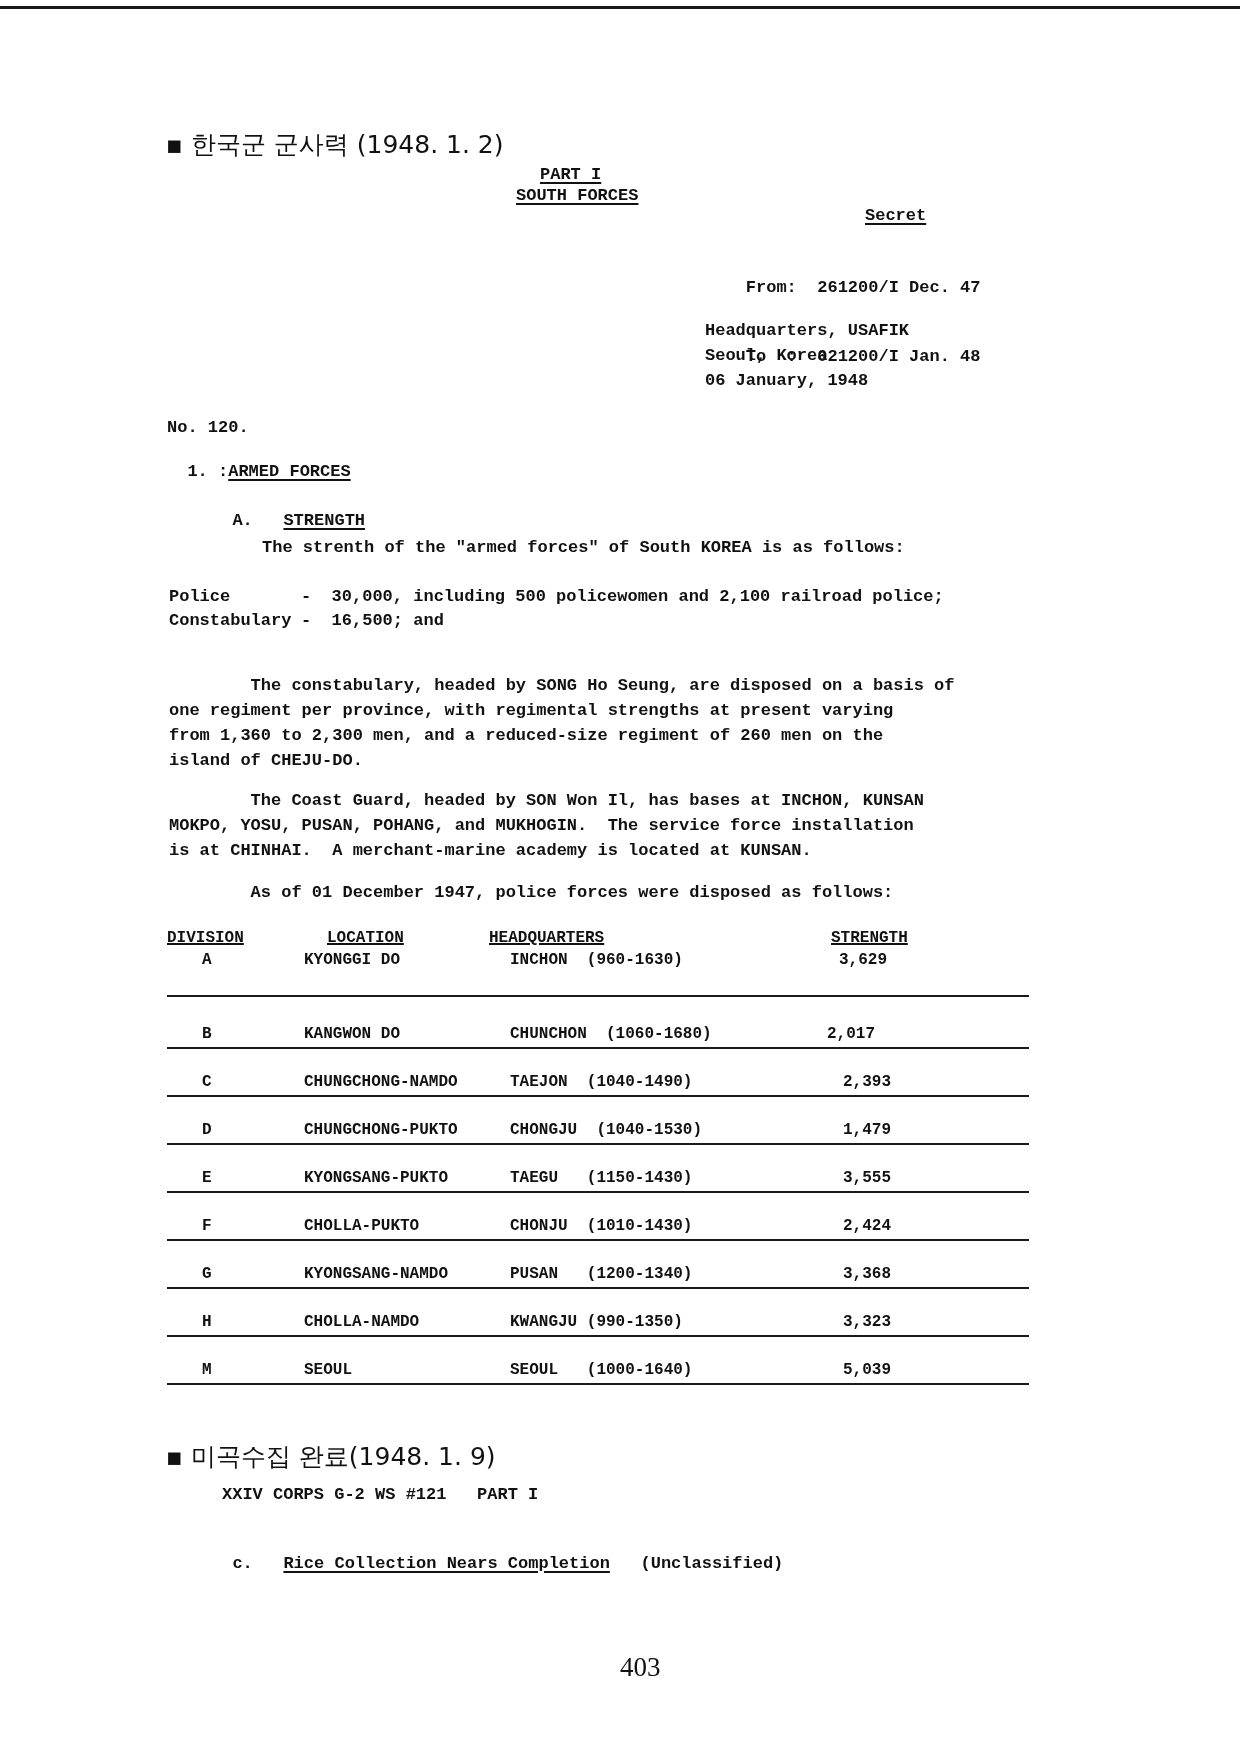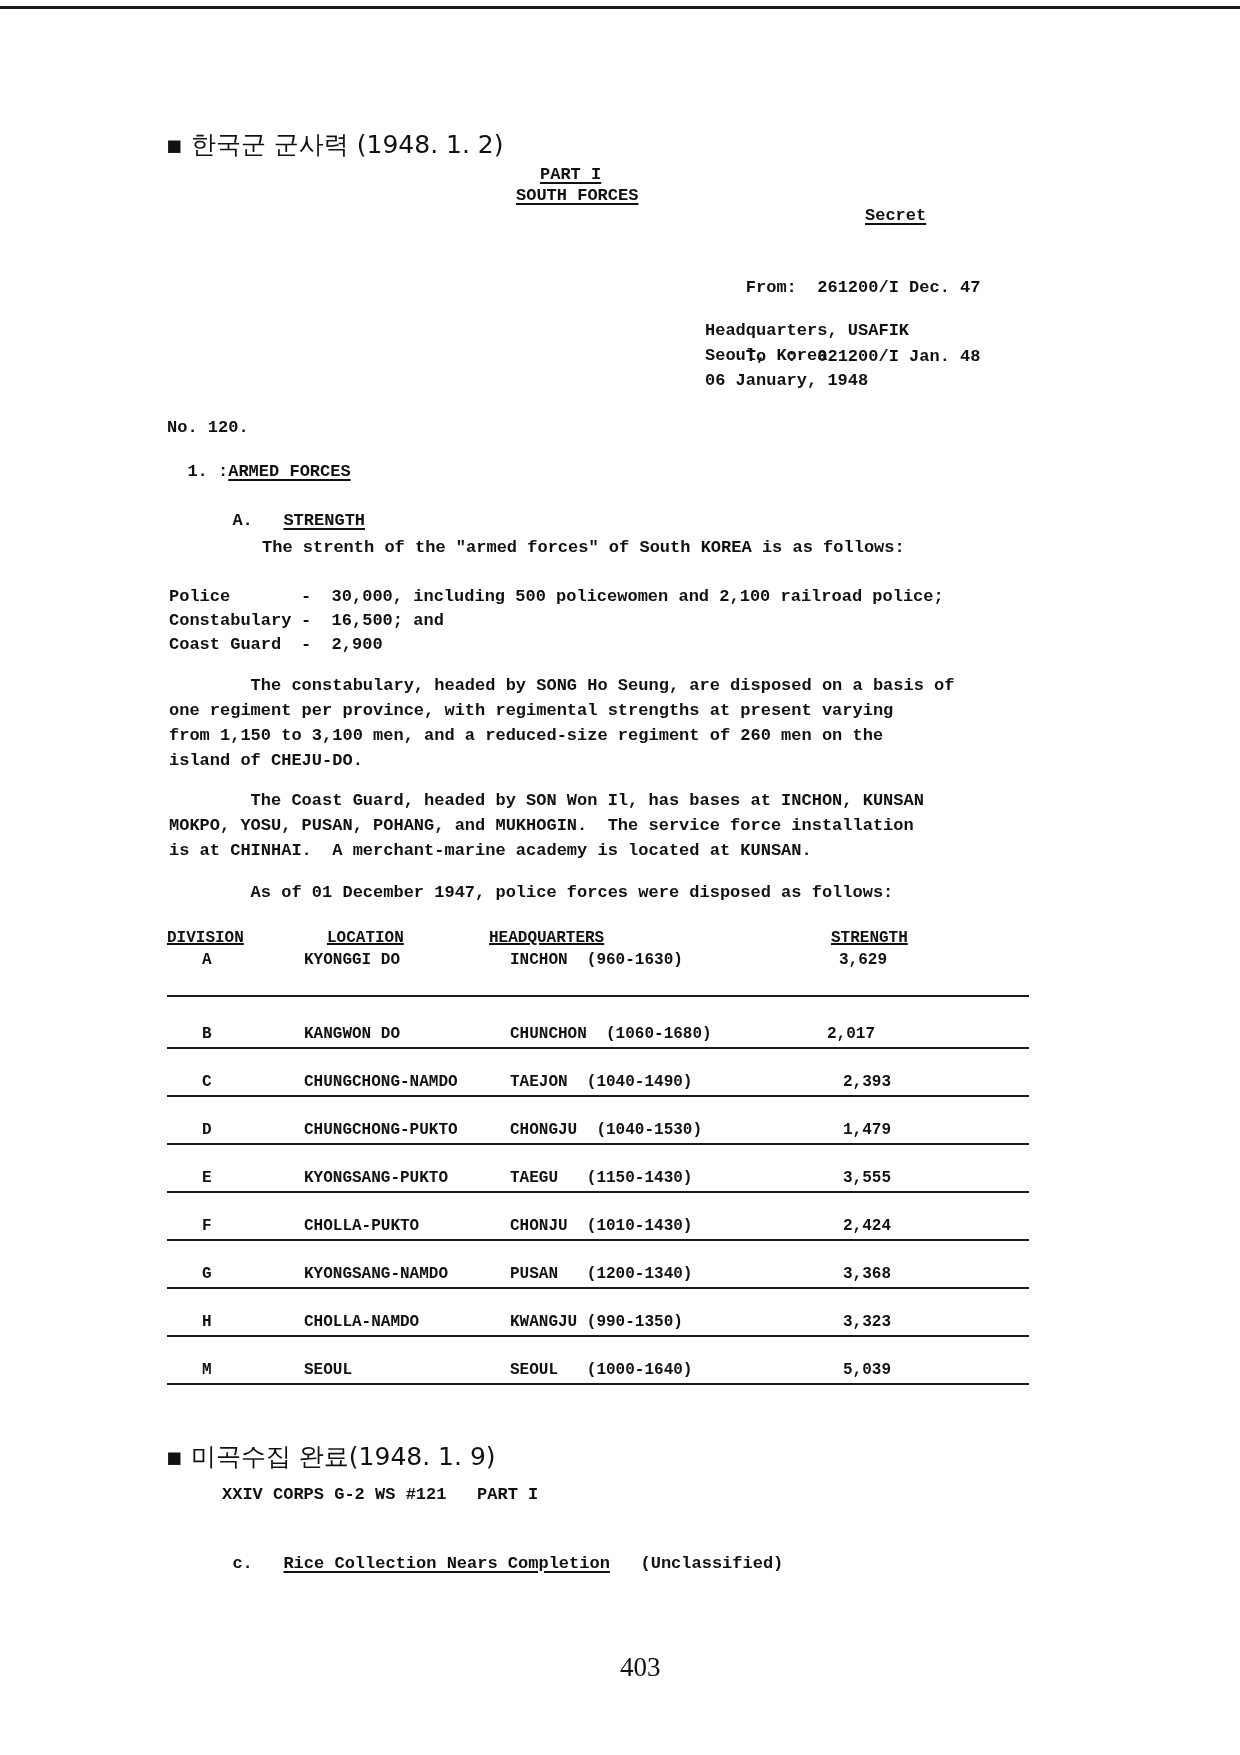--- a/index.html
+++ b/index.html
@@ -53,26 +53,25 @@
 
 <div class="abs tw" style="left:212px; top:492px;">
   <span>A.</span>   <span class="u">STRENGTH</span>
 </div>
 
 <div class="abs tw" style="left:262px; top:538px;">The strenth of the "armed forces" of South KOREA is as follows:</div>
 
 <div class="abs" style="left:169px; top:585px;">
   <div class="tw" style="line-height:24px;"><span style="display:inline-block;width:132px;">Police</span><span>-</span>  <span>30,000, including 500 policewomen and 2,100 railroad police;</span></div>
   <div class="tw" style="line-height:24px;"><span style="display:inline-block;width:132px;">Constabulary</span><span>-</span>  <span>16,500; and</span></div>
-  <div class="tw" style="line-height:24px;"><span style="display:inline-block;width:132px;">Coast Guard</span><span>-</span>  <span>2,900</span></div>
 </div>
 
 <div class="abs para" style="left:169px; top:673px;">        The constabulary, headed by SONG Ho Seung, are disposed on a basis of
 one regiment per province, with regimental strengths at present varying
-from 1,150 to 3,100 men, and a reduced-size regiment of 260 men on the
+from 1,360 to 2,300 men, and a reduced-size regiment of 260 men on the
 island of CHEJU-DO.</div>
 <div class="abs para" style="left:169px; top:788px;">        The Coast Guard, headed by SON Won Il, has bases at INCHON, KUNSAN
 MOKPO, YOSU, PUSAN, POHANG, and MUKHOGIN.  The service force installation
 is at CHINHAI.  A merchant-marine academy is located at KUNSAN.</div>
 <div class="abs para" style="left:169px; top:880px;">        As of 01 December 1947, police forces were disposed as follows:</div>
 
 <div class="tbl">
   <div class="thead" style="height:22px;">
     <span class="hcell" style="left:0;">DIVISION</span>
     <span class="hcell" style="left:160px;">LOCATION</span>

